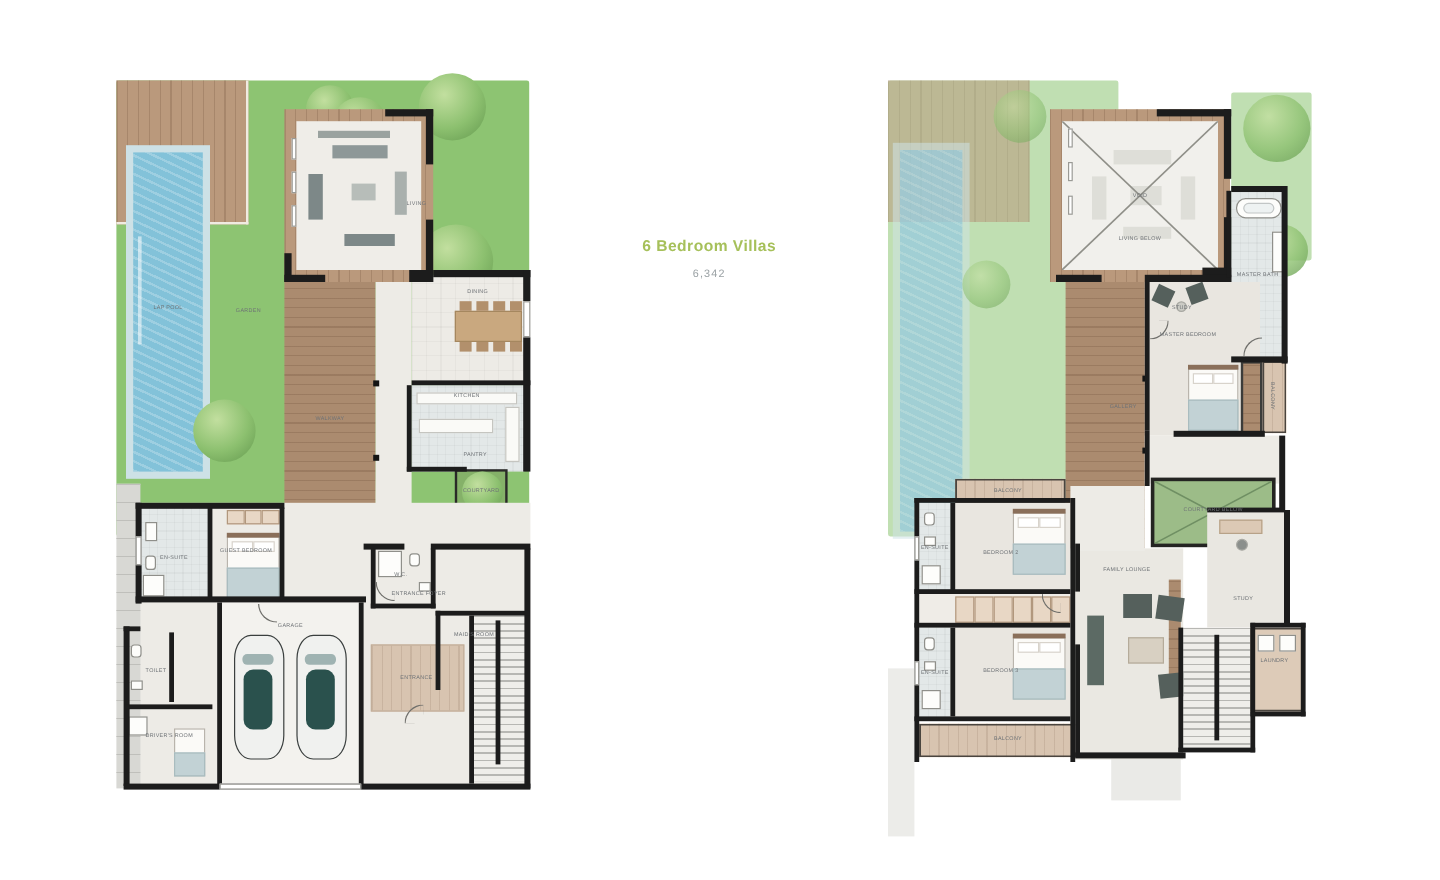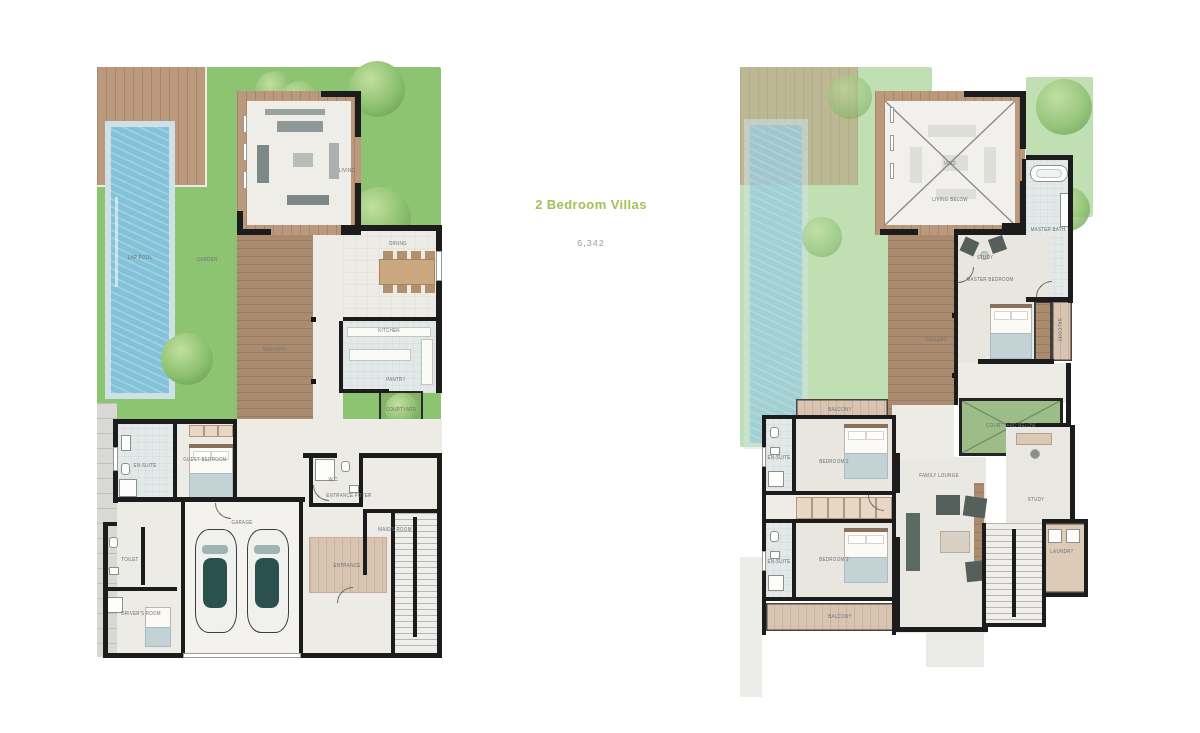--- a/index.html
+++ b/index.html
@@ -35,39 +35,39 @@
   .bed .pil{position:absolute;top:3px;width:42%;height:9px;background:#fff;border:1px solid #d8d3cb;box-sizing:border-box;}
   .bed .blank{position:absolute;left:-1px;bottom:-1px;width:calc(100% + 2px);height:52%;background:#c2d2d5;border:1px solid #a9bcbf;box-sizing:border-box;}
   .bed .head{position:absolute;left:-1px;top:-4px;width:calc(100% + 2px);height:4px;background:#8a6f5a;}
   .car{position:absolute;width:42px;height:104px;background:#f0f1ef;border:1.5px solid #3a3f3e;border-radius:14px/20px;box-sizing:border-box;}
   .car .roof{position:absolute;left:7px;top:28px;width:24px;height:50px;background:var(--car_roof,#2a514d);border-radius:8px;}
   .car .shield{position:absolute;left:6px;top:15px;width:26px;height:9px;background:#9fb3b2;border-radius:4px;}
   .xsvg{position:absolute;}
   .room-label{position:absolute;font-size:5px;line-height:6px;color:var(--label,#6e7276);letter-spacing:.3px;white-space:nowrap;text-align:center;}
   .title-block{position:absolute;text-align:center;}
   .title-block h1{margin:0;font-size:13px;font-weight:bold;color:var(--accent,#a6c05a);letter-spacing:.4px;}
-  .title-block .sub{margin-top:26px;font-size:9px;color:var(--sublabel,#9aa1a4);letter-spacing:1px;}
+  .title-block .sub{margin-top:11px;font-size:9px;color:var(--sublabel,#9aa1a4);letter-spacing:1px;}
   .faded{opacity:.55;}
   .semifade{opacity:.8;}
   .dot{position:absolute;width:5px;height:5px;background:#151515;}
   .doorarc{position:absolute;width:16px;height:16px;border-left:1px solid #6e6e6a;border-bottom:1px solid #6e6e6a;border-bottom-left-radius:16px;box-sizing:border-box;}
   .win{position:absolute;background:#ffffff;border:1px solid #9a9a95;box-sizing:border-box;}
   .counter{position:absolute;background:#fafaf7;border:1px solid #c5c5c0;box-sizing:border-box;}
   .closet{position:absolute;display:flex;}
   .closet span{flex:1;background:#e8d7c5;border:1px solid #b1977d;box-sizing:border-box;}
   .chair{position:absolute;background:#55605c;}
   .rtable{position:absolute;border-radius:50%;background:#cbcbc5;border:1px solid #a8a8a2;box-sizing:border-box;}
 </style>
 </head>
 <body>
 
 <div id="canvas">
 
   <div class="title-block" style="left:491px;top:197px;width:200px;">
-    <h1>2 Bedroom Villas</h1>
+    <h1>6 Bedroom Villas</h1>
     <div class="sub">6,342</div>
   </div>
 
   <div class="plan" style="left:97px;top:67px;width:345px;height:594px;">
 
     <div class="garden" style="left:0;top:0;width:344px;height:380px;"></div>
     <div class="wood" style="left:0;top:0;width:108px;height:118px;border-right:2px solid #f0ebe2;border-bottom:2px solid #f0ebe2;"></div>
 
     <div class="pool-rim" style="left:8px;top:54px;width:70px;height:278px;"></div>
     <div class="pool" style="left:14px;top:60px;width:58px;height:266px;"></div>

